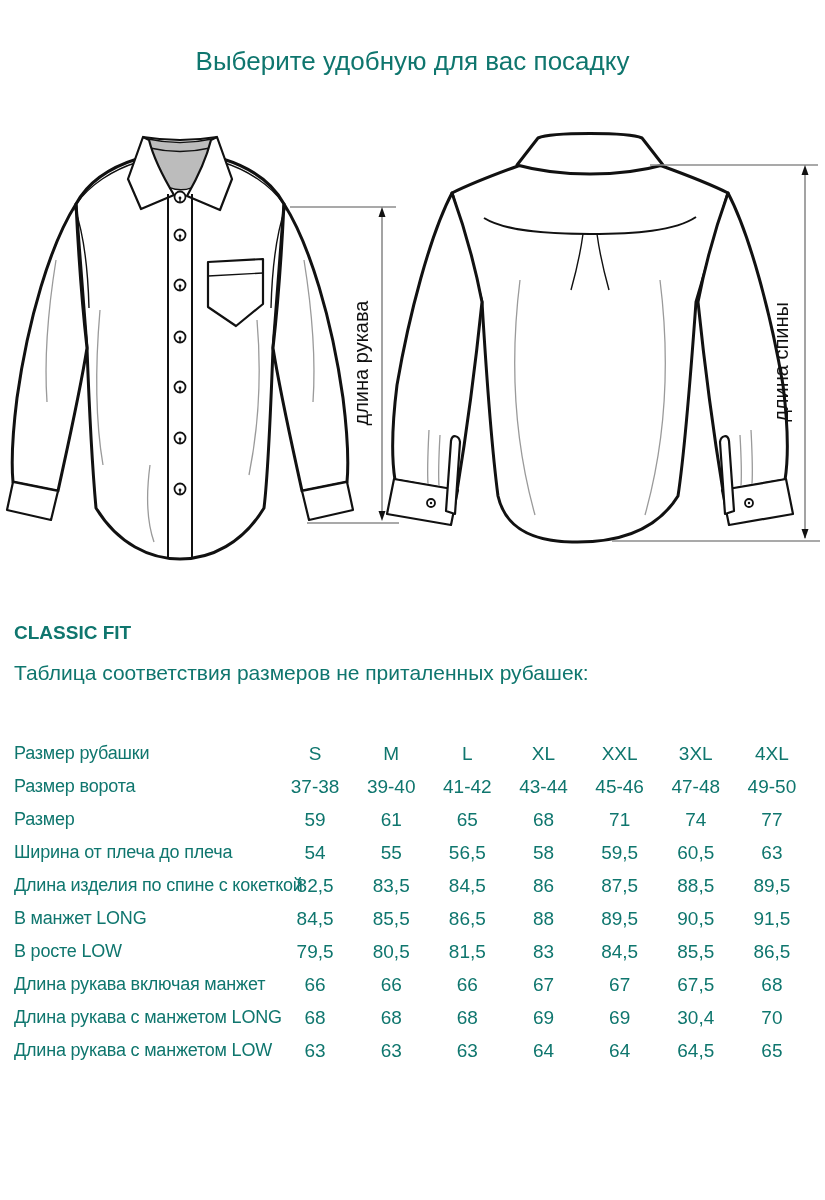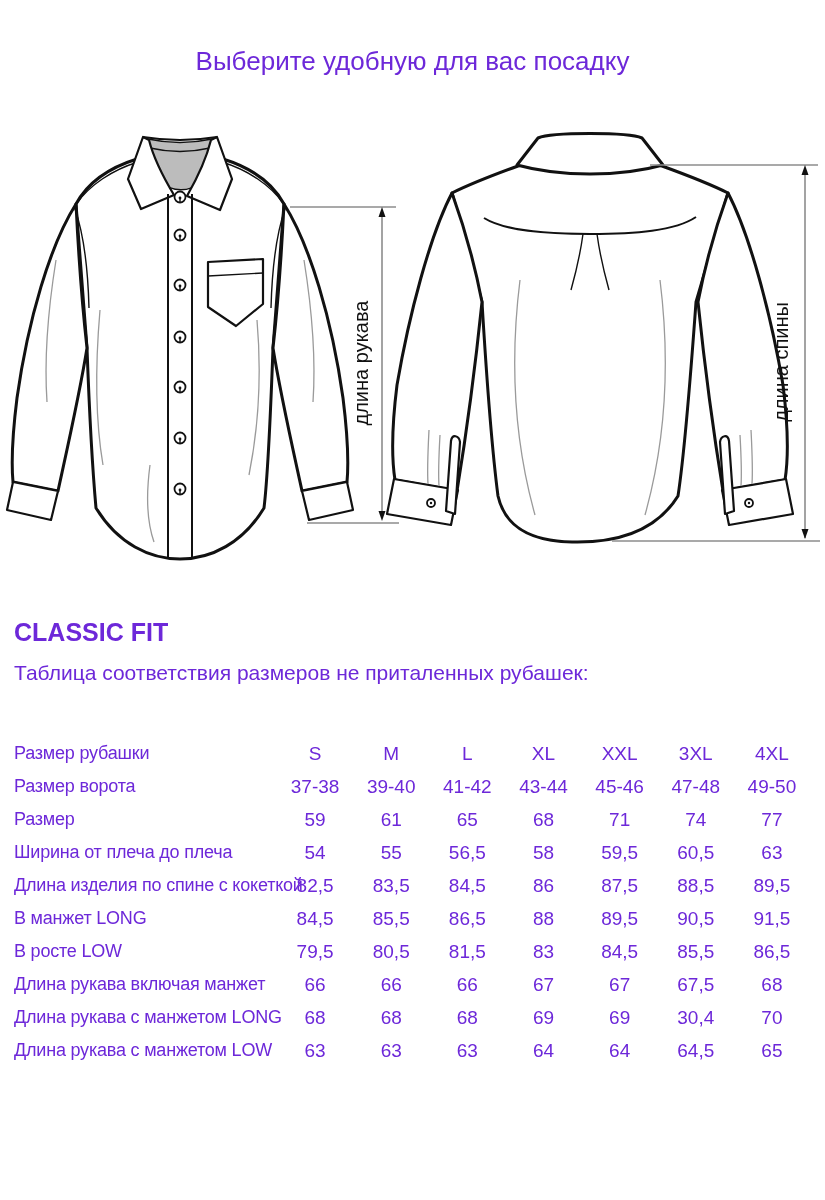--- a/index.html
+++ b/index.html
@@ -2,21 +2,21 @@
 <html><head>
 <meta charset="utf-8">
 <style>
   html, body { margin: 0; padding: 0; background: #ffffff; }
   .page {
     position: relative;
     width: 825px;
     height: 1068px;
     background: #ffffff;
     font-family: "Liberation Sans", sans-serif;
-    color: #6d28d9;
+    color: #0f766e;
     overflow: hidden;
     border-radius: 26px;
   }
   .title {
     margin: 46px 0 0 0;
     text-align: center;
     font-size: 26px;
     font-weight: 400;
     line-height: 30px;
   }
@@ -33,21 +33,21 @@
   .seam2    { fill: none;    stroke: #111111; stroke-width: 2;   }
   .crease   { fill: none;    stroke: #9a9a9a; stroke-width: 1.3; }
   .grayfill { fill: #bcbcbc; stroke: #111111; stroke-width: 1.5; }
   .dim      { fill: none;    stroke: #8c8c8c; stroke-width: 1.6; }
   .dimhead  { fill: #111111; stroke: none; }
   .dimlabel { font-family: "Liberation Sans", sans-serif; font-size: 20px; fill: #111111; }
   .btn      { fill: #ffffff; stroke: #111111; stroke-width: 1.8; }
   .btndot   { fill: #111111; stroke: none; }
   .section-heading {
     margin: 18px 0 0 14px;
-    font-size: 25px;
+    font-size: 19px;
     font-weight: 700;
     line-height: 29px;
   }
   .section-subtitle {
     margin: 14px 0 9px 14px;
     font-size: 21px;
     font-weight: 400;
     line-height: 24px;
   }
   table.size-table {

